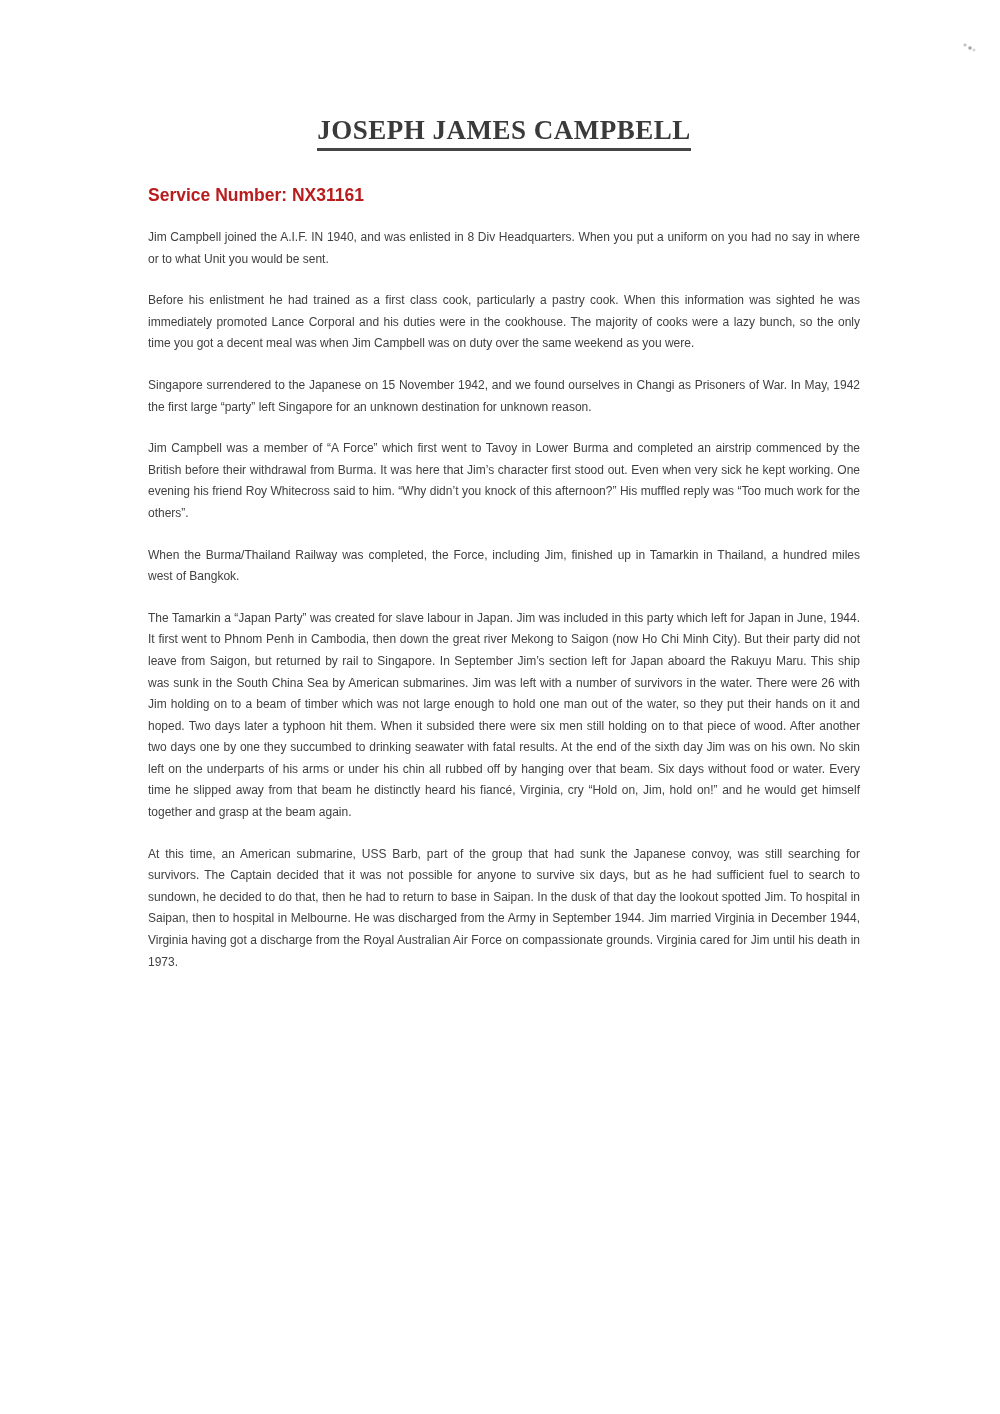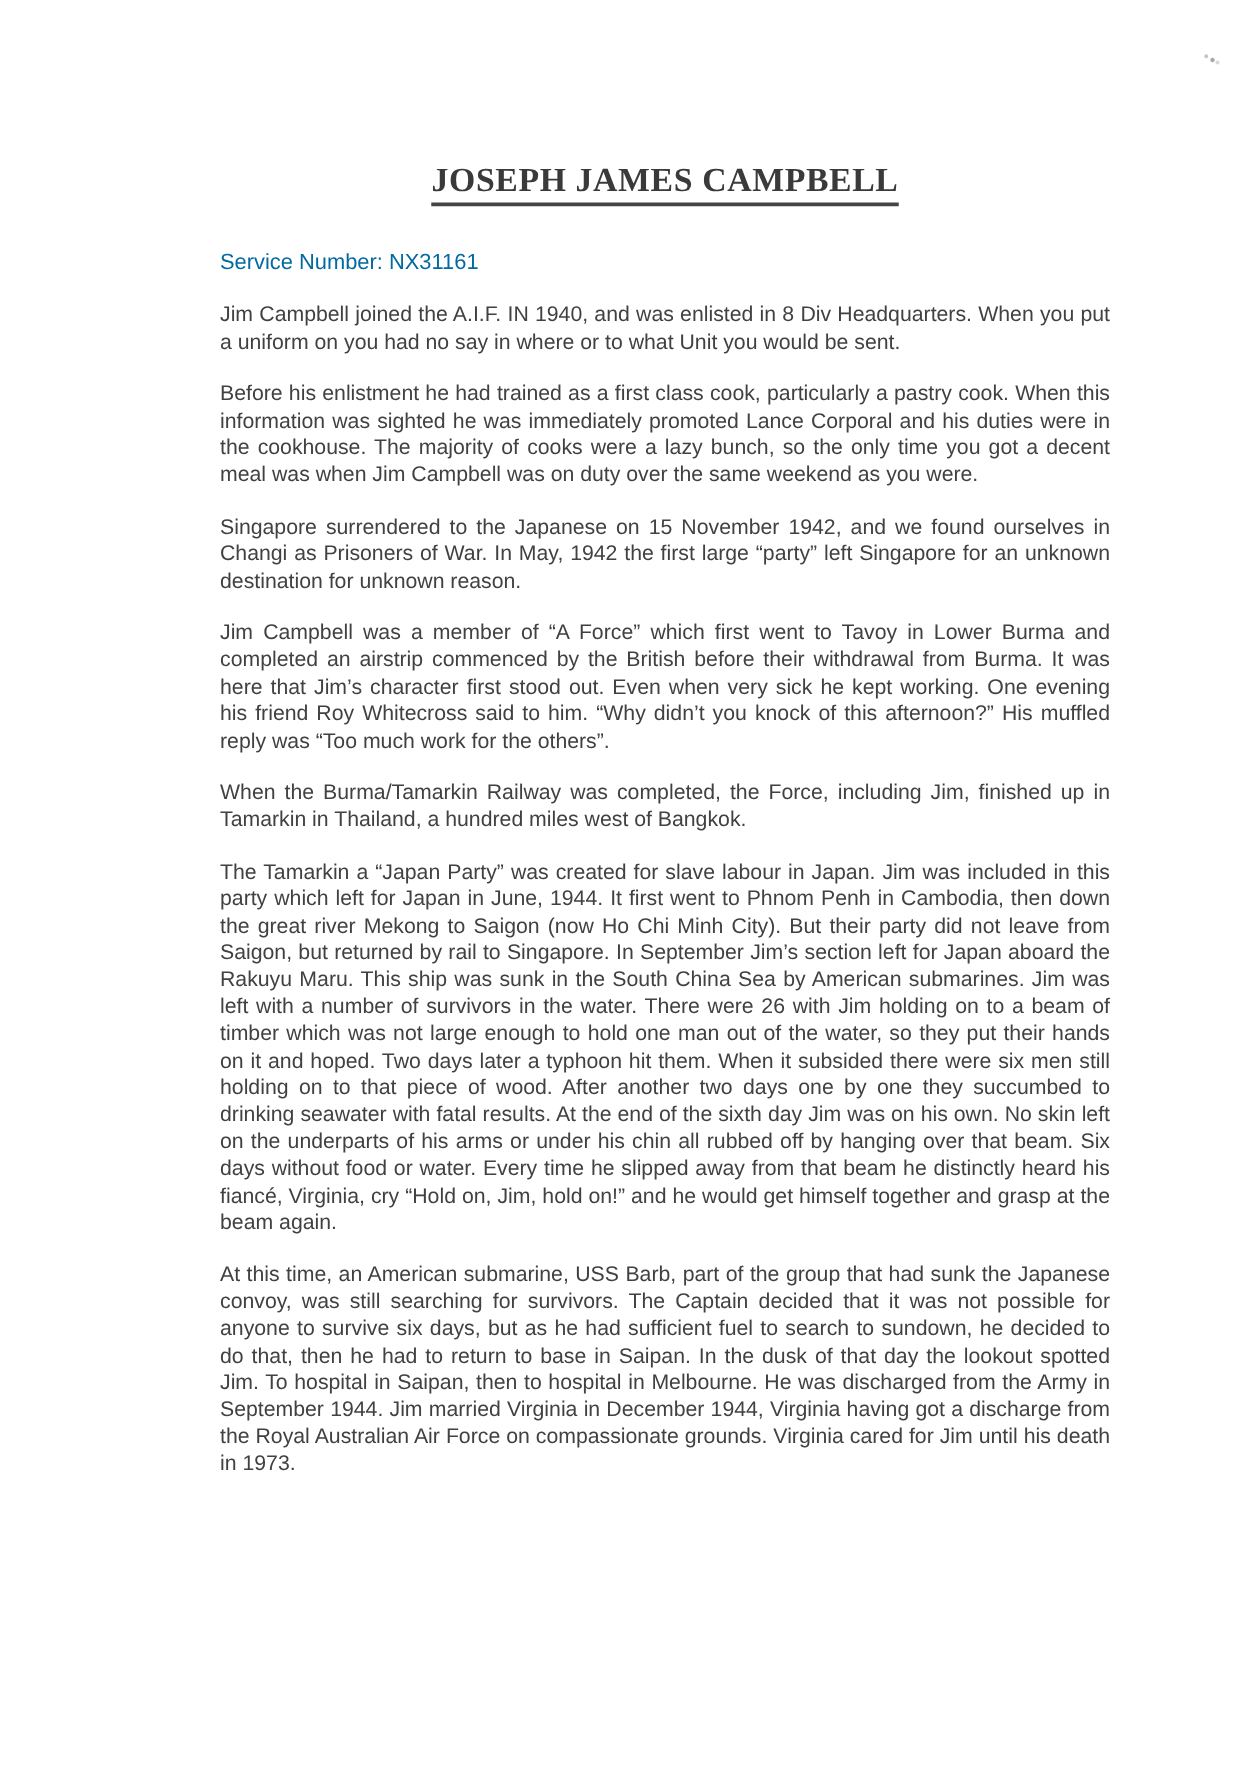--- a/index.html
+++ b/index.html
@@ -11,46 +11,45 @@
     position: relative;
     width: 1000px;
     height: 1414px;
     background: #ffffff;
     overflow: hidden;
     font-family: "Liberation Sans", sans-serif;
   }
   .content {
     position: absolute;
     left: 148px;
-    top: 129px;
+    top: 115px;
     width: 712px;
-    margin-left: 28px;
   }
   .doc-title {
     text-align: center;
     font-family: "Liberation Serif", serif;
     font-weight: bold;
     font-size: 27px;
     letter-spacing: 0.5px;
     color: #3a3a3a;
     margin: 0 0 34px 0;
   }
   .doc-title .underlined {
     display: inline-block;
     border-bottom: 3px solid #454545;
     padding-bottom: 2px;
   }
   .service-number {
-    font-weight: normal;
+    font-weight: bold;
     font-size: 17.5px;
-    color: #0369a1;
+    color: #b91c1c;
     margin: 0 0 21px 0;
   }
   .para {
-    font-size: 17px;
+    font-size: 12px;
     line-height: 21.6px;
     text-align: justify;
     color: #414141;
     margin: 0 0 20px 0;
   }
   .scan-smudge {
     position: absolute;
     left: 962px;
     top: 42px;
     width: 14px;
@@ -69,17 +68,17 @@
   <div class="scan-smudge"></div>
   <div class="content">
     <h1 class="doc-title">
       <span class="underlined">JOSEPH JAMES CAMPBELL</span>
     </h1>
     <p class="service-number">Service Number: NX31161</p>
     <p class="para">Jim Campbell joined the A.I.F. IN 1940, and was enlisted in 8 Div Headquarters. When you put a uniform on you had no say in where or to what Unit you would be sent.</p>
     <p class="para">Before his enlistment he had trained as a first class cook, particularly a pastry cook. When this information was sighted he was immediately promoted Lance Corporal and his duties were in the cookhouse. The majority of cooks were a lazy bunch, so the only time you got a decent meal was when Jim Campbell was on duty over the same weekend as you were.</p>
     <p class="para">Singapore surrendered to the Japanese on 15 November 1942, and we found ourselves in Changi as Prisoners of War. In May, 1942 the first large “party” left Singapore for an unknown destination for unknown reason.</p>
     <p class="para">Jim Campbell was a member of “A Force” which first went to Tavoy in Lower Burma and completed an airstrip commenced by the British before their withdrawal from Burma. It was here that Jim’s character first stood out. Even when very sick he kept working. One evening his friend Roy Whitecross said to him. “Why didn’t you knock of this afternoon?” His muffled reply was “Too much work for the others”.</p>
-    <p class="para">When the Burma/Tamarkin Railway was completed, the Force, including Jim, finished up in Tamarkin in Thailand, a hundred miles west of Bangkok.</p>
+    <p class="para">When the Burma/Thailand Railway was completed, the Force, including Jim, finished up in Tamarkin in Thailand, a hundred miles west of Bangkok.</p>
     <p class="para">The Tamarkin a “Japan Party” was created for slave labour in Japan. Jim was included in this party which left for Japan in June, 1944. It first went to Phnom Penh in Cambodia, then down the great river Mekong to Saigon (now Ho Chi Minh City). But their party did not leave from Saigon, but returned by rail to Singapore. In September Jim’s section left for Japan aboard the Rakuyu Maru. This ship was sunk in the South China Sea by American submarines. Jim was left with a number of survivors in the water. There were 26 with Jim holding on to a beam of timber which was not large enough to hold one man out of the water, so they put their hands on it and hoped. Two days later a typhoon hit them. When it subsided there were six men still holding on to that piece of wood. After another two days one by one they succumbed to drinking seawater with fatal results. At the end of the sixth day Jim was on his own. No skin left on the underparts of his arms or under his chin all rubbed off by hanging over that beam. Six days without food or water. Every time he slipped away from that beam he distinctly heard his fiancé, Virginia, cry “Hold on, Jim, hold on!” and he would get himself together and grasp at the beam again.</p>
     <p class="para">At this time, an American submarine, USS Barb, part of the group that had sunk the Japanese convoy, was still searching for survivors. The Captain decided that it was not possible for anyone to survive six days, but as he had sufficient fuel to search to sundown, he decided to do that, then he had to return to base in Saipan. In the dusk of that day the lookout spotted Jim. To hospital in Saipan, then to hospital in Melbourne. He was discharged from the Army in September 1944. Jim married Virginia in December 1944, Virginia having got a discharge from the Royal Australian Air Force on compassionate grounds.  Virginia cared for Jim until his death in 1973.</p>
   </div>
 </div>
 
 </body></html>

